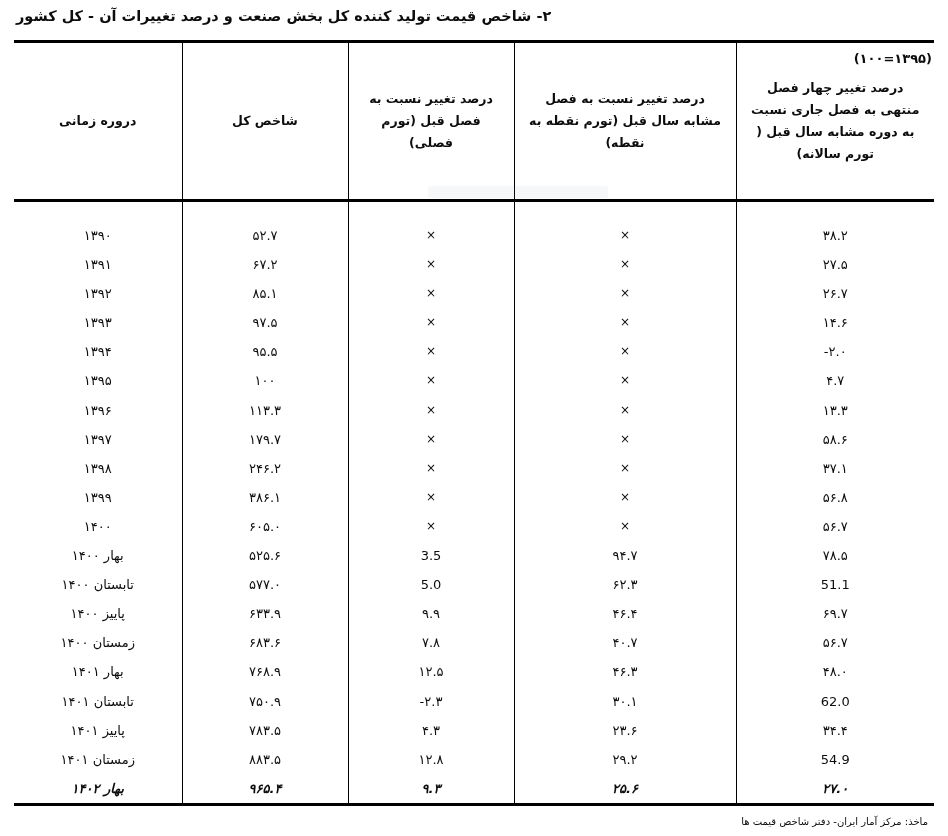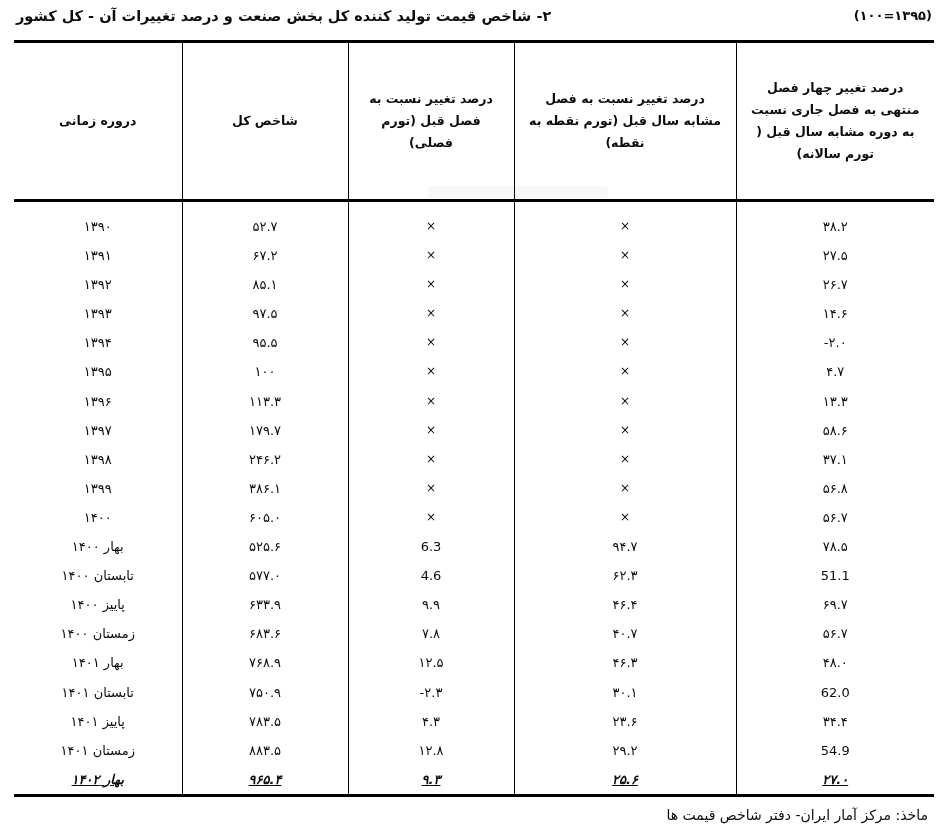--- a/index.html
+++ b/index.html
@@ -37,20 +37,21 @@
     letter-spacing: 0;
     white-space: nowrap;
     text-align: right;
     margin-right: 120px;
   }
   .base-note {
     font-size: 13px;
     font-weight: bold;
     white-space: nowrap;
     direction: rtl;
+    margin-top: 43px;
   }
   
   table.idx {
     border-collapse: collapse;
     width: 920px;
     table-layout: fixed;
     direction: rtl;
   }
   table.idx col.c-period  { width: 168px; }
   table.idx col.c-index   { width: 166px; }
@@ -81,40 +82,39 @@
     vertical-align: middle;
     white-space: nowrap;
   }
   tbody td.sep { border-left: 1px solid #000; }
   tbody tr.last-row td {
     font-weight: bold;
     font-style: italic;
   }
   tbody tr.last-row td {
     border-bottom: 3px solid #000;
-    text-decoration: underline;
-  }
-  tbody tr:first-child td { padding-top: 10px; }
+  }
+  tbody tr:first-child td { padding-top: 19px; }
   .x-mark { font-size: 12px; }
 
   
   .watermark {
     position: absolute;
     top: 186px;
     right: 340px;
     width: 180px;
     height: 12px;
     background: rgba(120,140,170,0.07);
     border-radius: 2px;
     pointer-events: none;
   }
 
   .source-note {
     margin-top: 10px;
-    font-size: 14px;
+    font-size: 10px;
     text-align: right;
     padding-right: 6px;
     direction: rtl;
   }
 </style>
 </head>
 <body>
 
 <div class="page">
 
@@ -214,28 +214,28 @@
         <tr>
           <td class="sep">۵۶.۷</td>
           <td class="sep x-mark">×</td>
           <td class="sep x-mark">×</td>
           <td class="sep">۶۰۵.۰</td>
           <td>۱۴۰۰</td>
         </tr>
         <tr>
           <td class="sep">۷۸.۵</td>
           <td class="sep">۹۴.۷</td>
-          <td class="sep">6.3</td>
+          <td class="sep">3.5</td>
           <td class="sep">۵۲۵.۶</td>
           <td>بهار ۱۴۰۰</td>
         </tr>
         <tr>
           <td class="sep">51.1</td>
           <td class="sep">۶۲.۳</td>
-          <td class="sep">4.6</td>
+          <td class="sep">5.0</td>
           <td class="sep">۵۷۷.۰</td>
           <td>تابستان ۱۴۰۰</td>
         </tr>
         <tr>
           <td class="sep">۶۹.۷</td>
           <td class="sep">۴۶.۴</td>
           <td class="sep">۹.۹</td>
           <td class="sep">۶۳۳.۹</td>
           <td>پاییز ۱۴۰۰</td>
         </tr>

